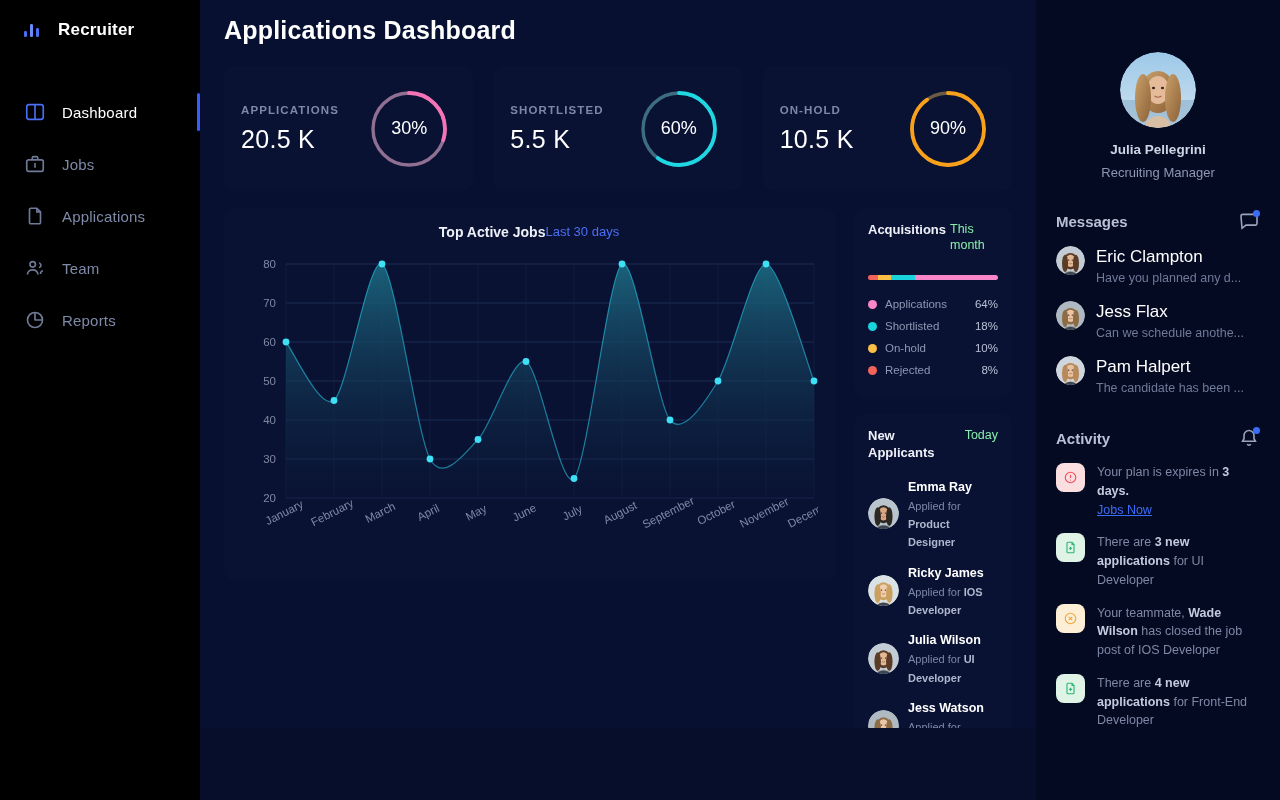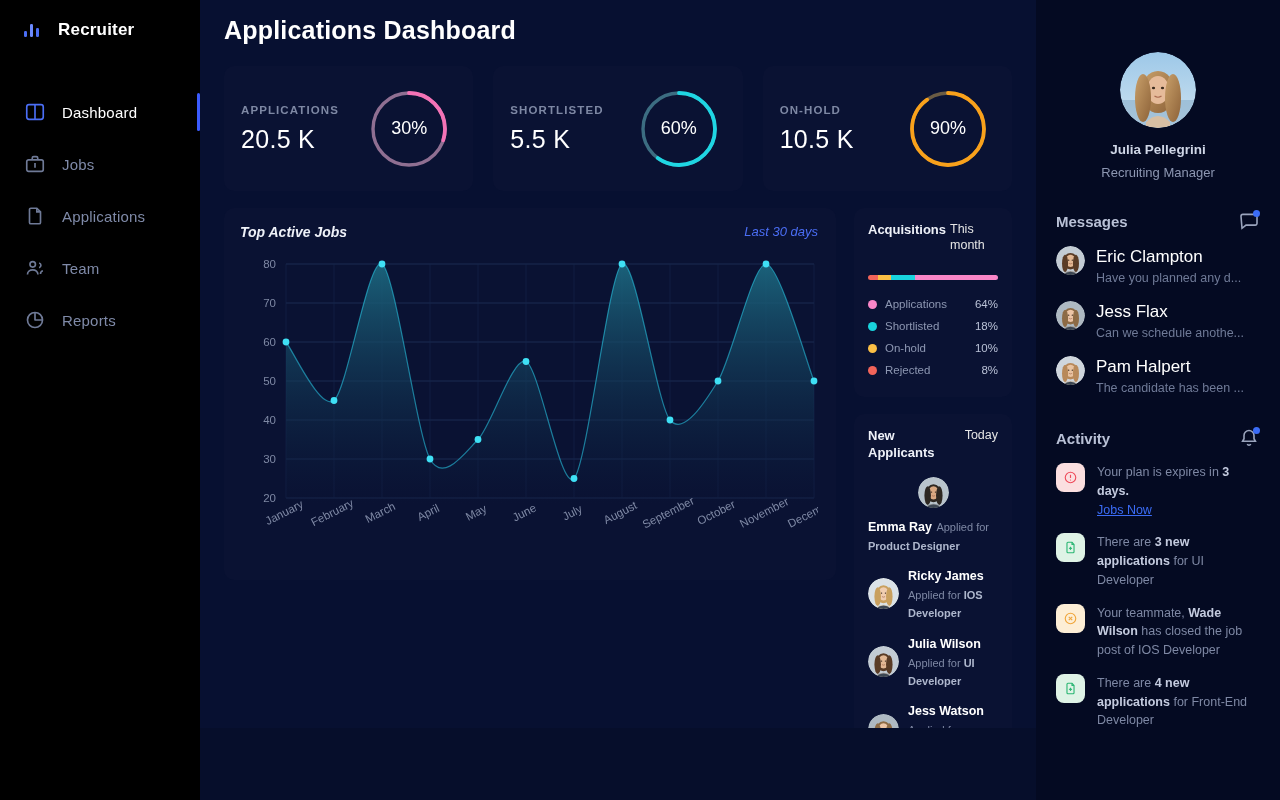--- a/index.html
+++ b/index.html
@@ -60,41 +60,41 @@
     position:absolute; inset:0; display:flex; align-items:center; justify-content:center;
     font-size:18px; color:#ffffff; font-weight:400;
   }
 
   
   .content-row { display:flex; gap:18px; margin-top:17px; }
   .chart-card {
     width:612px; height:372px; background:#0a1233; border-radius:10px;
     padding:16px 18px 10px 16px; position:relative;
   }
-  .chart-head { display:flex; align-items:flex-start; justify-content:space-between;font-style:italic; }
+  .chart-head { display:flex; align-items:flex-start; justify-content:center; }
   .chart-title { font-size:14px; font-weight:700; color:#eef1f8; }
   .chart-range { font-size:13px; color:#4b6ef5; cursor:pointer; }
   .chart-body { position:relative; margin-top:10px; width:578px; height:310px; }
   .chart-body svg { display:block; }
 
   .side-col { width:164px; display:flex; flex-direction:column; gap:17px; }
   .panel { background:#0a1233; border-radius:10px; padding:14px 14px 16px 14px; }
 
   .panel-head { display:flex; align-items:flex-start; justify-content:space-between; gap:4px; }
   .panel-title { font-size:13px; font-weight:700; color:#eef1f8; line-height:1.25; }
-  .panel-action { font-size:12.5px; color:#e5e5e5; cursor:pointer; line-height:1.25; }
+  .panel-action { font-size:12.5px; color:#86efac; cursor:pointer; line-height:1.25; }
 
   .stackbar { display:flex; height:5px; border-radius:3px; overflow:hidden; margin:22px 0 13px 0; }
   .legend-row { display:flex; align-items:center; gap:8px; height:22px; }
   .legend-dot { width:9px; height:9px; border-radius:50%; flex:0 0 9px; }
   .legend-name { font-size:11.5px; color:#8d97b2; flex:1 1 auto; }
   .legend-val { font-size:11.5px; color:#b9c1d6; }
 
   .applicant { display:flex; align-items:center; gap:9px; margin-top:12px; }
-  .applicant:first-of-type { margin-top:16px;flex-direction:column; }
+  .applicant:first-of-type { margin-top:16px; }
   .ava { width:31px; height:31px; border-radius:50%; flex:0 0 31px; overflow:hidden; position:relative; }
   .ava svg { display:block; width:31px; height:31px; }
   .applicant-txt { min-width:0; }
   .applicant-name { font-size:12.5px; font-weight:600; color:#ffffff; line-height:1.35; }
   .applicant-sub { font-size:11px; color:#7e88a4; line-height:1.4; }
   .applicant-sub b { color:#aeb7cd; font-weight:700; }
 
   
   .rail {
     width:244px; flex:0 0 244px; height:800px; background:#040a22;

